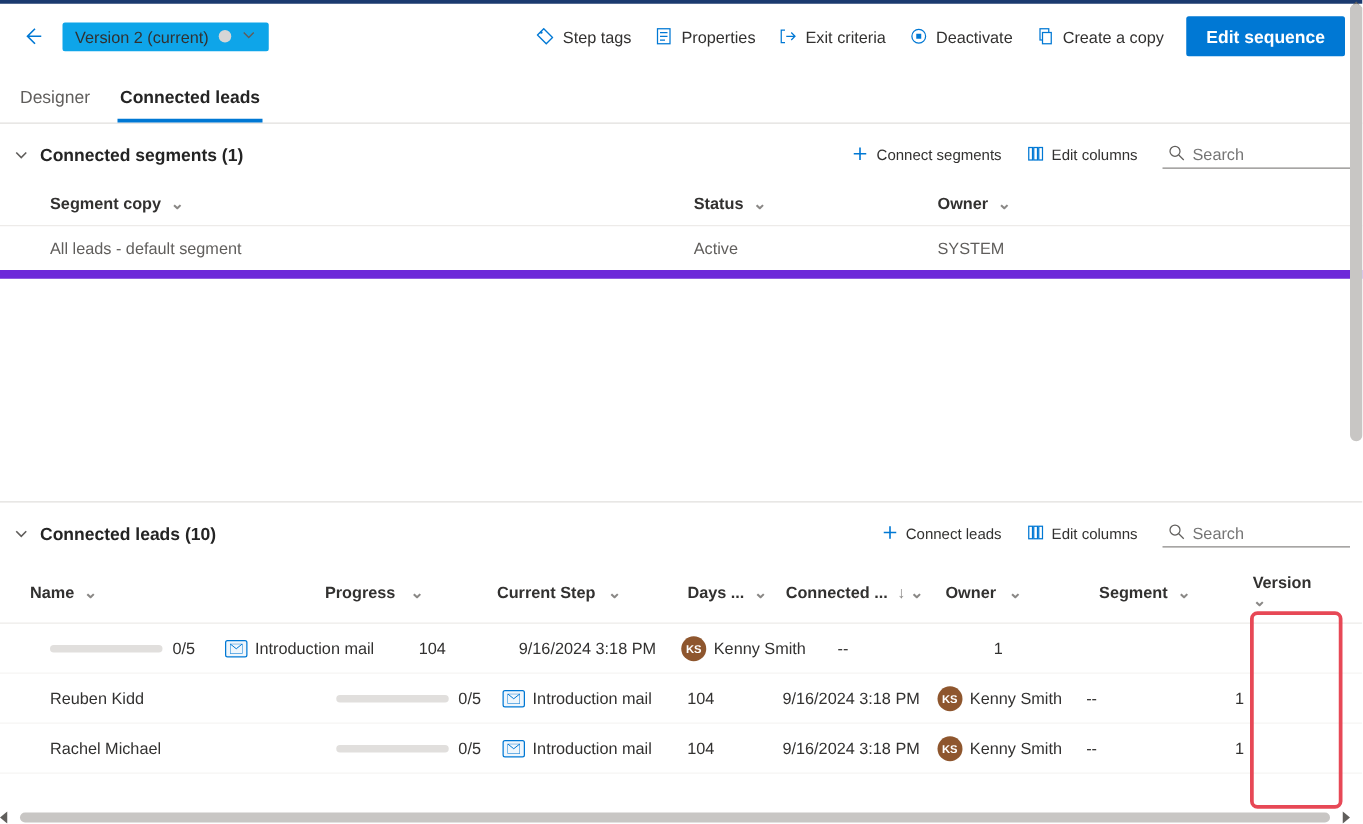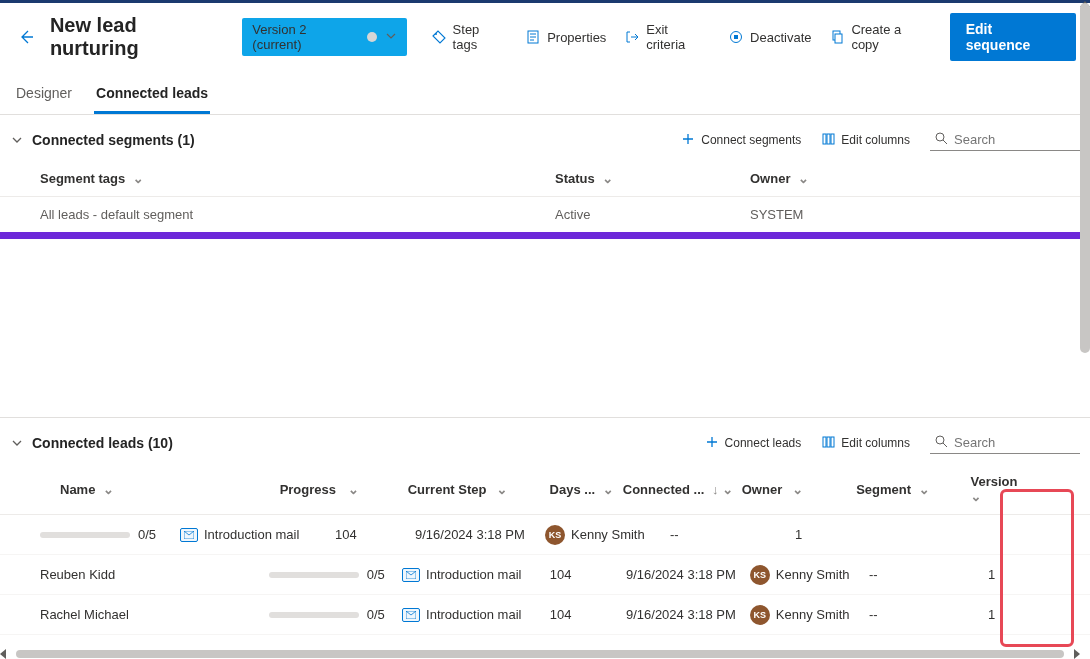--- a/index.html
+++ b/index.html
@@ -37,21 +37,21 @@
   .seg-row { display: flex; padding: 10px 40px; font-size: 13px; color: #605e5c; border-bottom: 7px solid #6d28d9; }
   .seg-col-name { width: 515px; }
   .seg-col-status { width: 195px; }
   .seg-col-owner { flex: 1; }
 
   .gap-block { height: 170px; }
 
   .section2 { border-top: 1px solid #e1dfdd; margin-top: 8px; }
 
   .leads-wrap { overflow-x: auto; padding-bottom: 6px; }
-  .lead-header { display: flex; padding: 10px 60px; font-weight: 600; font-size: 13px; border-bottom: 1px solid #edebe9; align-items: center; }
+  .lead-header { display: flex; padding: 10px 24px; font-weight: 600; font-size: 13px; border-bottom: 1px solid #edebe9; align-items: center; }
   .lead-row { display: flex; padding: 8px 40px; font-size: 13px; color: #323130; align-items: center; border-bottom: 1px solid #f6f5f4; min-height: 40px; }
   .lc-name { width: 240px; }
   .lc-progress { width: 140px; display: flex; align-items: center; gap: 8px; }
   .lc-step { width: 155px; display: flex; align-items: center; gap: 6px; }
   .lc-days { width: 80px; }
   .lc-conn { width: 130px; }
   .lc-owner { width: 125px; display: flex; align-items: center; gap: 6px; }
   .lc-seg { width: 125px; }
   .lc-ver { width: 65px; }
   .avatar { width: 20px; height: 20px; border-radius: 50%; background: #8e562e; color: #fff; font-size: 9px; font-weight: 600; display: flex; align-items: center; justify-content: center; }
@@ -72,21 +72,20 @@
 <body>
 
 <div class="top-border"></div>
 
 <div class="header">
   <div class="back-btn">
     <svg width="16" height="16" viewBox="0 0 16 16">
         <path d="M10 2 L4 8 L10 14 M4 8 H15" stroke="#0078d4" stroke-width="1.3" fill="none"></path>
       </svg>
   </div>
-  <div class="title">New lead nurturing</div>
   <div class="version-dd">
     <span>Version 2 (current)</span>
     <span class="dot"></span>
     <span><svg width="12" height="12" viewBox="0 0 12 12">
           <path d="M2 4 L6 8 L10 4" stroke="#605e5c" stroke-width="1.2" fill="none"></path>
         </svg></span>
   </div>
   <div class="spacer"></div>
   <div class="action-bar">
     <div class="action-item">
@@ -170,21 +169,21 @@
             <circle cx="6" cy="6" r="4" stroke="#605e5c" fill="none"></circle>
             <path d="M9 9l4 4" stroke="#605e5c"></path>
           </svg></span>
       <input placeholder="Search" style="">
     </div>
   </div>
 </div>
 
 <div class="seg-table">
   <div class="seg-header">
-    <div class="seg-col-name"><span>Segment tags</span><span class="chev"> ⌄</span></div>
+    <div class="seg-col-name"><span>Segment copy</span><span class="chev"> ⌄</span></div>
     <div class="seg-col-status"><span>Status</span><span class="chev"> ⌄</span></div>
     <div class="seg-col-owner"><span>Owner</span><span class="chev"> ⌄</span></div>
   </div>
   <div class="seg-row">
     <div class="seg-col-name">All leads - default segment</div>
     <div class="seg-col-status">Active</div>
     <div class="seg-col-owner">SYSTEM</div>
   </div>
 </div>
 

